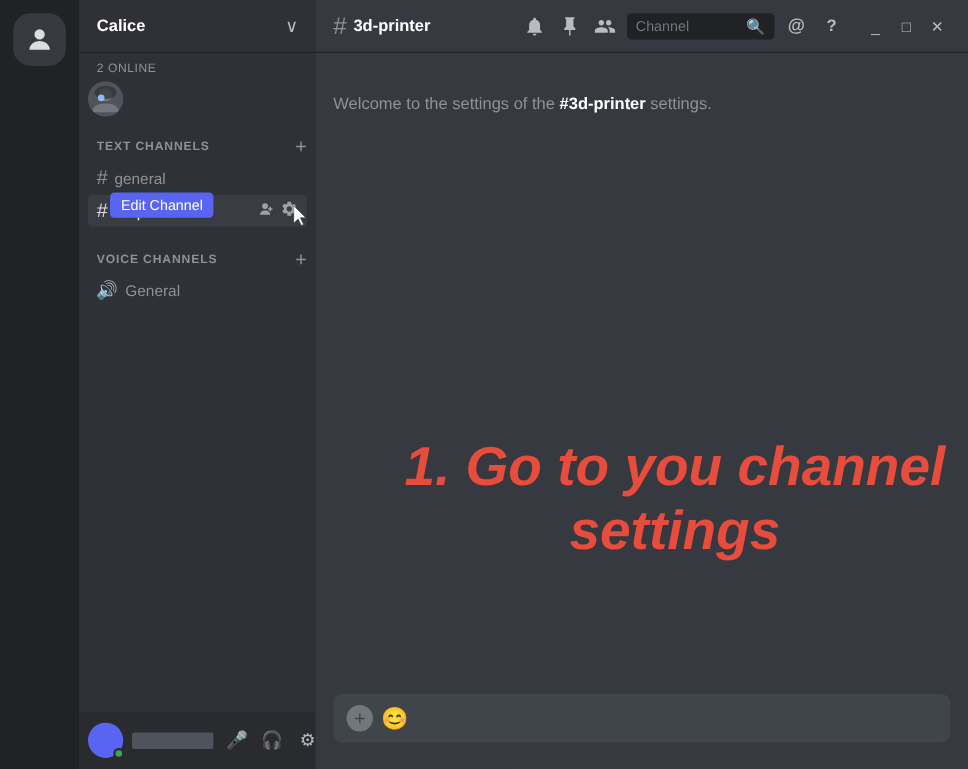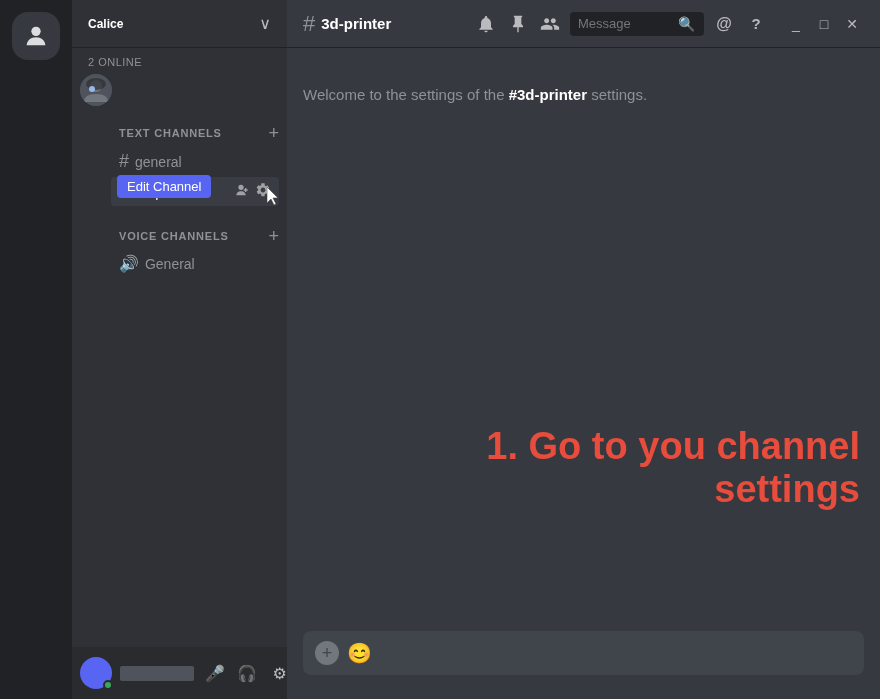--- a/index.html
+++ b/index.html
@@ -62,41 +62,40 @@
       padding: 0 16px;
       display: flex;
       align-items: center;
       justify-content: space-between;
       border-bottom: 1px solid #202225;
       cursor: pointer;
       background: #2f3136;
     }
 
     .server-header-name {
-      font-size: 12px;
+      font-size: 15px;
       font-weight: 600;
       color: #ffffff;
     }
 
     .server-header-chevron {
       color: #b9bbbe;
       font-size: 16px;
     }
 
     .online-count {
       padding: 8px 16px 4px;
       font-size: 11px;
       font-weight: 400;
       color: #8e9297;
       letter-spacing: 0.5px;
     }
 
     .channel-section {
       padding: 16px 0 4px;
-      margin-left: 31px;
     }
 
     .channel-category {
       display: flex;
       align-items: center;
       justify-content: space-between;
       padding: 0 8px 4px 16px;
       cursor: pointer;
     }
 
@@ -343,24 +342,25 @@
       color: #ffffff;
       font-weight: 600;
     }
 
     
     .annotation-text {
       position: absolute;
       bottom: 120px;
       left: 80px;
       right: 20px;
-      font-size: 38px;
+      font-size: 50px;
       font-weight: 700;
       color: #e74c3c;
-      text-align: right;
+      font-style: italic;
+      text-align: center;
     }
 
     
     .message-input-area {
       padding: 0 16px 24px;
       flex-shrink: 0;
     }
 
     .message-input-box {
       background: #40444b;
@@ -486,21 +486,21 @@
               </svg>
           </span>
           <span class="channel-icon-btn" style="font-size:13px;">
             
             <svg width="16" height="16" viewBox="0 0 24 24" fill="#b9bbbe">
                 <path d="M19.14 12.94c.04-.3.06-.61.06-.94s-.02-.64-.07-.94l2.03-1.58a.49.49 0 00.12-.61l-1.92-3.32a.49.49 0 00-.59-.22l-2.39.96a7.03 7.03 0 00-1.62-.94l-.36-2.54A.484.484 0 0014 2h-4c-.25 0-.46.18-.49.42l-.36 2.54a7.41 7.41 0 00-1.62.94l-2.39-.96a.48.48 0 00-.59.22L2.63 8.48c-.13.22-.07.49.12.61l2.03 1.58c-.05.3-.09.63-.09.94s.02.64.07.94l-2.03 1.58c-.18.14-.23.41-.12.61l1.92 3.32c.12.22.37.29.59.22l2.39-.96c.5.38 1.04.7 1.62.94l.36 2.54c.05.24.26.42.5.42h4c.25 0 .46-.18.49-.42l.36-2.54a7.41 7.41 0 001.62-.94l2.39.96c.22.08.47 0 .59-.22l1.92-3.32c.12-.22.07-.47-.12-.61l-2.01-1.58zM12 15.6c-1.98 0-3.6-1.62-3.6-3.6s1.62-3.6 3.6-3.6 3.6 1.62 3.6 3.6-1.62 3.6-3.6 3.6z"></path>
               </svg>
           </span>
         </div>
 
-        <div class="edit-channel-tooltip" style="top: -2px; left: 6px;">Edit Channel</div>
+        <div class="edit-channel-tooltip" style="top: -2px; left: 20px;">Edit Channel</div>
 
         <div style="position:absolute; right:-4px; top:10px; z-index:300; pointer-events:none;">
           <svg width="16" height="20" viewBox="0 0 16 20" fill="none">
             <path d="M0 0 L0 16 L4 12 L7 18 L9 17 L6 11 L11 11 Z" fill="white" stroke="#333" stroke-width="0.5"></path>
           </svg>
         </div>
       </div>
     </div>
 
     <div class="channel-section">
@@ -550,21 +550,21 @@
               <path d="M16 12V4h1V2H7v2h1v8l-2 2v2h5.2v6h1.6v-6H18v-2l-2-2z"></path>
             </svg>
         </div>
         <div class="topbar-icon">
           <svg width="20" height="20" viewBox="0 0 24 24" fill="#b9bbbe">
               <path d="M16 11c1.66 0 2.99-1.34 2.99-3S17.66 5 16 5c-1.66 0-3 1.34-3 3s1.34 3 3 3zm-8 0c1.66 0 2.99-1.34 2.99-3S9.66 5 8 5C6.34 5 5 6.34 5 8s1.34 3 3 3zm0 2c-2.33 0-7 1.17-7 3.5V19h14v-2.5c0-2.33-4.67-3.5-7-3.5zm8 0c-.29 0-.62.02-.97.05 1.16.84 1.97 1.97 1.97 3.45V19h6v-2.5c0-2.33-4.67-3.5-7-3.5z"></path>
             </svg>
         </div>
 
         <div class="topbar-search">
-          <span class="topbar-search-text">Message</span>
+          <span class="topbar-search-text">Channel</span>
           <span class="topbar-search-icon">🔍</span>
         </div>
 
         <div class="topbar-icon" style="font-size:16px; color:#b9bbbe; font-weight:600;">@</div>
         <div class="topbar-icon" style="font-size:15px; color:#b9bbbe; font-weight:600;">?</div>
 
         <div style="display:flex; gap:4px; margin-left:8px;">
           <div class="topbar-icon" style="font-size:14px;">_</div>
           <div class="topbar-icon" style="font-size:14px;">□</div>
           <div class="topbar-icon" style="font-size:14px; color:#b9bbbe;">✕</div>

